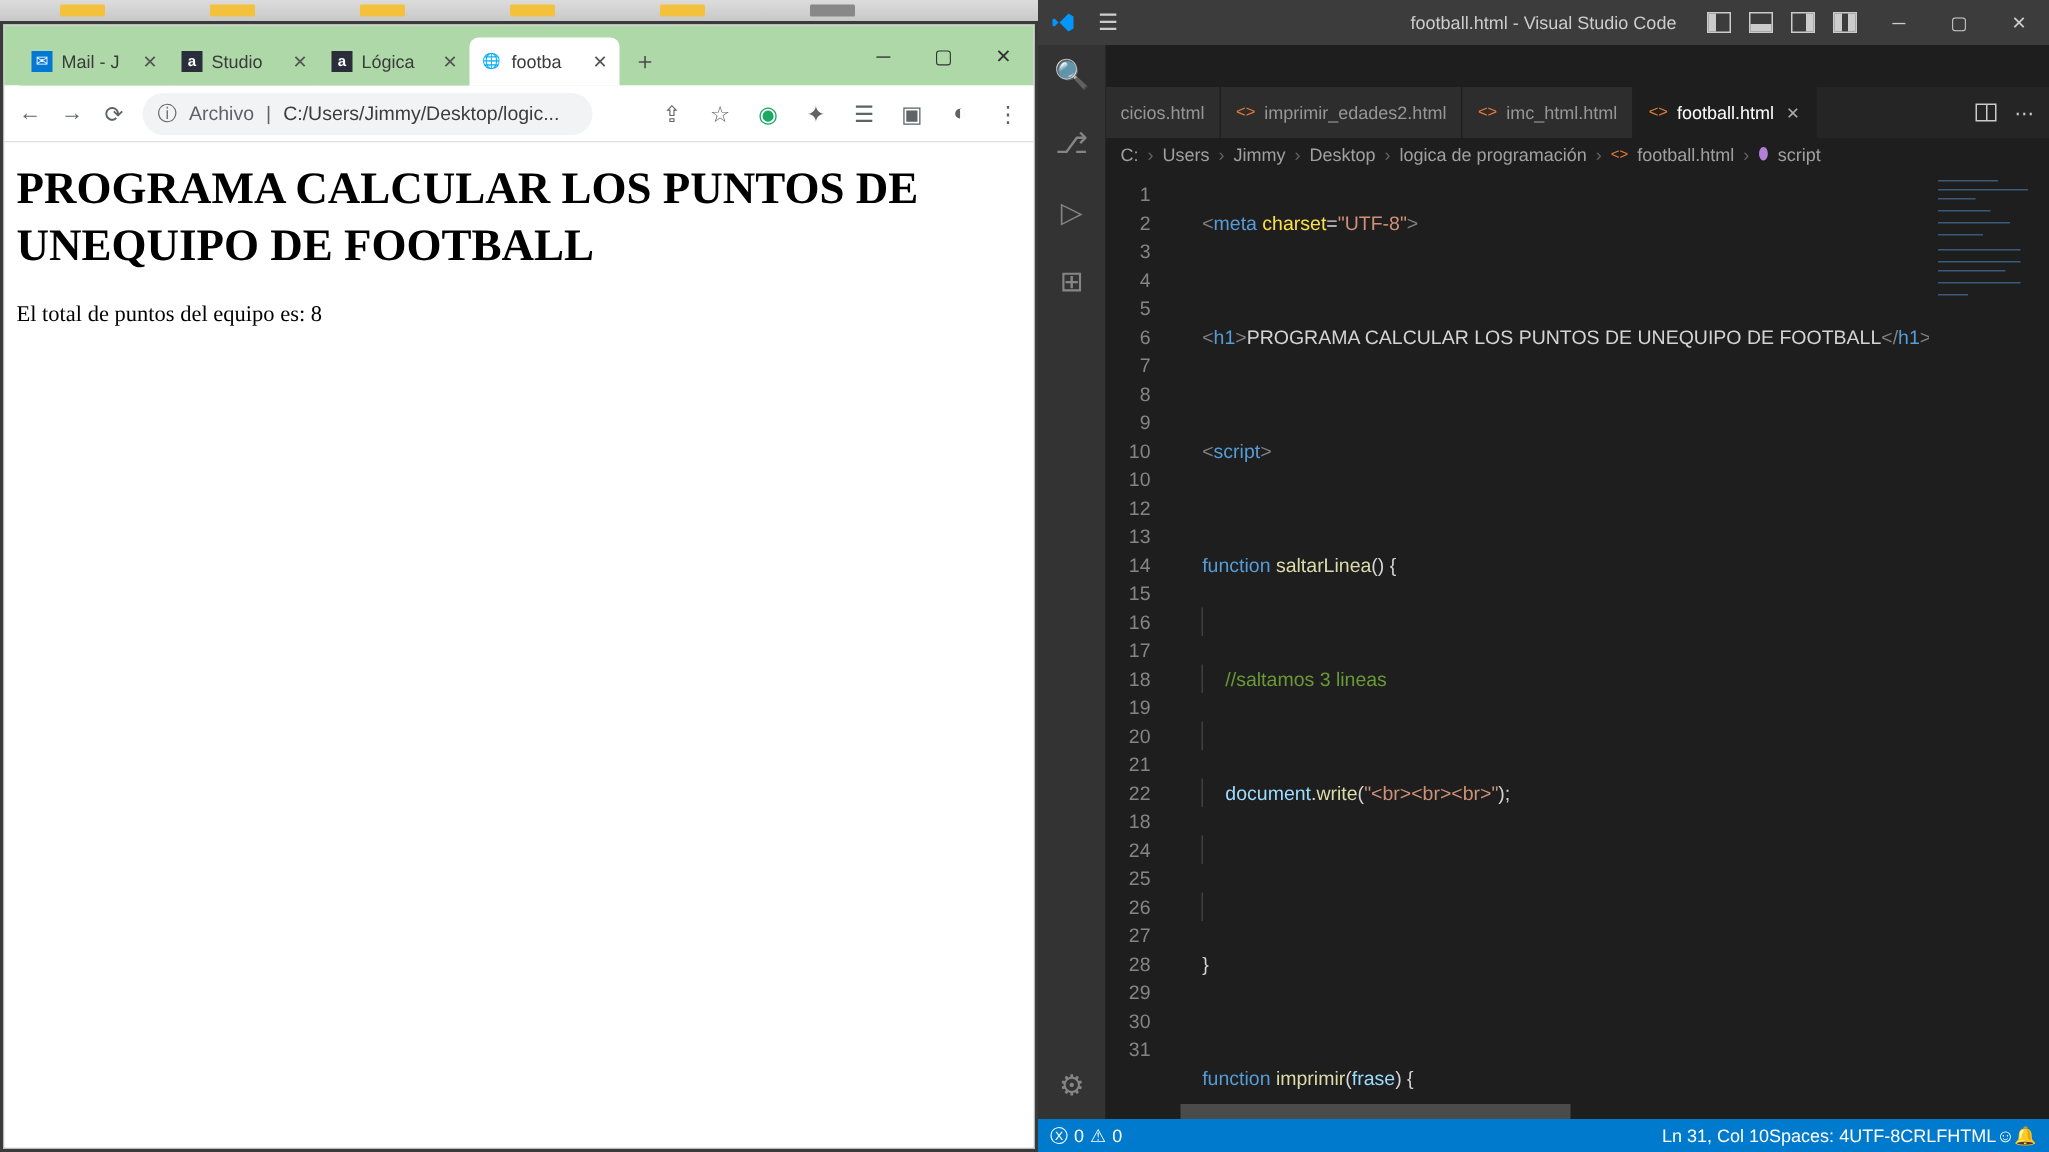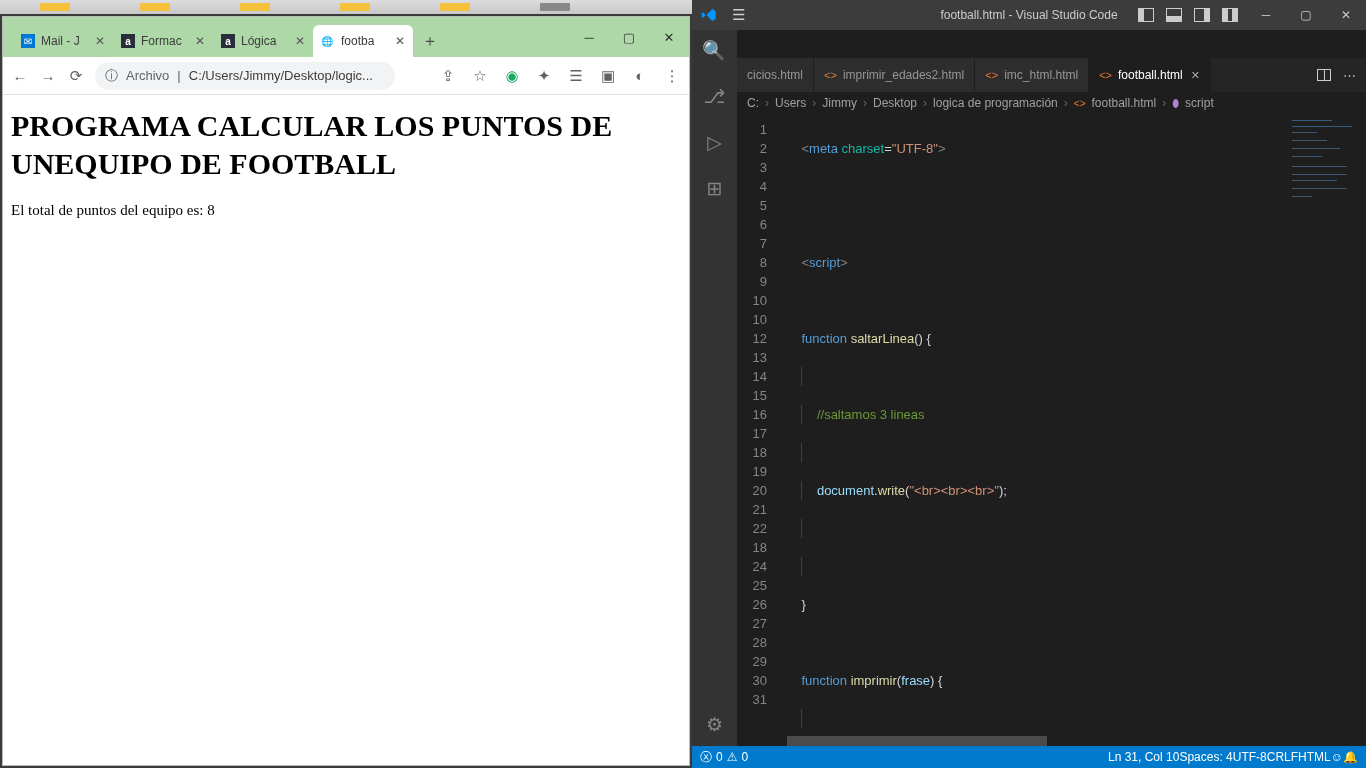--- a/index.html
+++ b/index.html
@@ -72,21 +72,21 @@
   .gutter div{height:19px;padding-right:16px;}
   .code{position:absolute;left:50px;top:6px;right:0;white-space:pre;color:#d4d4d4;}
   .code div{height:19px;}
   .indent-guide{border-left:1px solid #404040;display:inline-block;height:19px;vertical-align:top;}
   .minimap{position:absolute;right:0;top:0;width:80px;height:100%;background:#1e1e1e;}
   .minimap .mm{position:absolute;left:6px;height:1px;background:#3a5a7a;}
   .hscroll{position:absolute;left:50px;bottom:0;right:80px;height:10px;background:#1e1e1e;}
   .hscroll .thumb{position:absolute;left:0;top:0;height:10px;width:260px;background:#4b4b4b;}
   
   .tk-tag{color:#569cd6;}
-  .tk-attr{color:#14b8a6;}
+  .tk-attr{color:#fde047;}
   .tk-str{color:#ce9178;}
   .tk-punc{color:#808080;}
   .tk-kw{color:#569cd6;}
   .tk-fn{color:#dcdcaa;}
   .tk-param{color:#9cdcfe;}
   .tk-comm{color:#6a9937;}
   .tk-obj{color:#9cdcfe;}
   .tk-text{color:#d4d4d4;}
   .status{height:22px;background:#007acc;color:#fff;display:flex;align-items:center;font-size:12px;padding:0 8px;gap:14px;}
   .status .sgrp{display:flex;align-items:center;gap:4px;}
@@ -107,21 +107,21 @@
 
 <div class="chrome">
   <div class="chrome-tabs">
     <div class="ctab">
       <span class="fav outlook">✉</span>
       <span>Mail - J</span>
       <span class="x">✕</span>
     </div>
     <div class="ctab">
       <span class="fav alura">a</span>
-      <span>Formac</span>
+      <span>Studio</span>
       <span class="x">✕</span>
     </div>
     <div class="ctab">
       <span class="fav alura">a</span>
       <span>Lógica</span>
       <span class="x">✕</span>
     </div>
     <div class="ctab active">
       <span class="fav globe">🌐</span>
       <span>footba</span>
@@ -260,20 +260,21 @@
             <div>26</div>
             <div>27</div>
             <div>28</div>
             <div>29</div>
             <div>30</div>
             <div>31</div>
         </div>
         <div class="code">
 <div>    <span class="tk-punc">&lt;</span><span class="tk-tag">meta</span> <span class="tk-attr">charset</span><span class="tk-text">=</span><span class="tk-str">"UTF-8"</span><span class="tk-punc">&gt;</span></div>
 <div> </div>
+<div>    <span class="tk-punc">&lt;</span><span class="tk-tag">h1</span><span class="tk-punc">&gt;</span><span class="tk-text">PROGRAMA CALCULAR LOS PUNTOS DE UNEQUIPO DE FOOTBALL</span><span class="tk-punc">&lt;/</span><span class="tk-tag">h1</span><span class="tk-punc">&gt;</span></div>
 <div> </div>
 <div>    <span class="tk-punc">&lt;</span><span class="tk-tag">script</span><span class="tk-punc">&gt;</span></div>
 <div> </div>
 <div>    <span class="tk-kw">function</span> <span class="tk-fn">saltarLinea</span><span class="tk-text">() {</span></div>
 <div>    <span class="indent-guide"></span></div>
 <div>    <span class="indent-guide"></span>    <span class="tk-comm">//saltamos 3 lineas</span></div>
 <div>    <span class="indent-guide"></span></div>
 <div>    <span class="indent-guide"></span>    <span class="tk-obj">document</span><span class="tk-text">.</span><span class="tk-fn">write</span><span class="tk-text">(</span><span class="tk-str">"&lt;br&gt;&lt;br&gt;&lt;br&gt;"</span><span class="tk-text">);</span></div>
 <div>    <span class="indent-guide"></span></div>
 <div>    <span class="indent-guide"></span></div>

